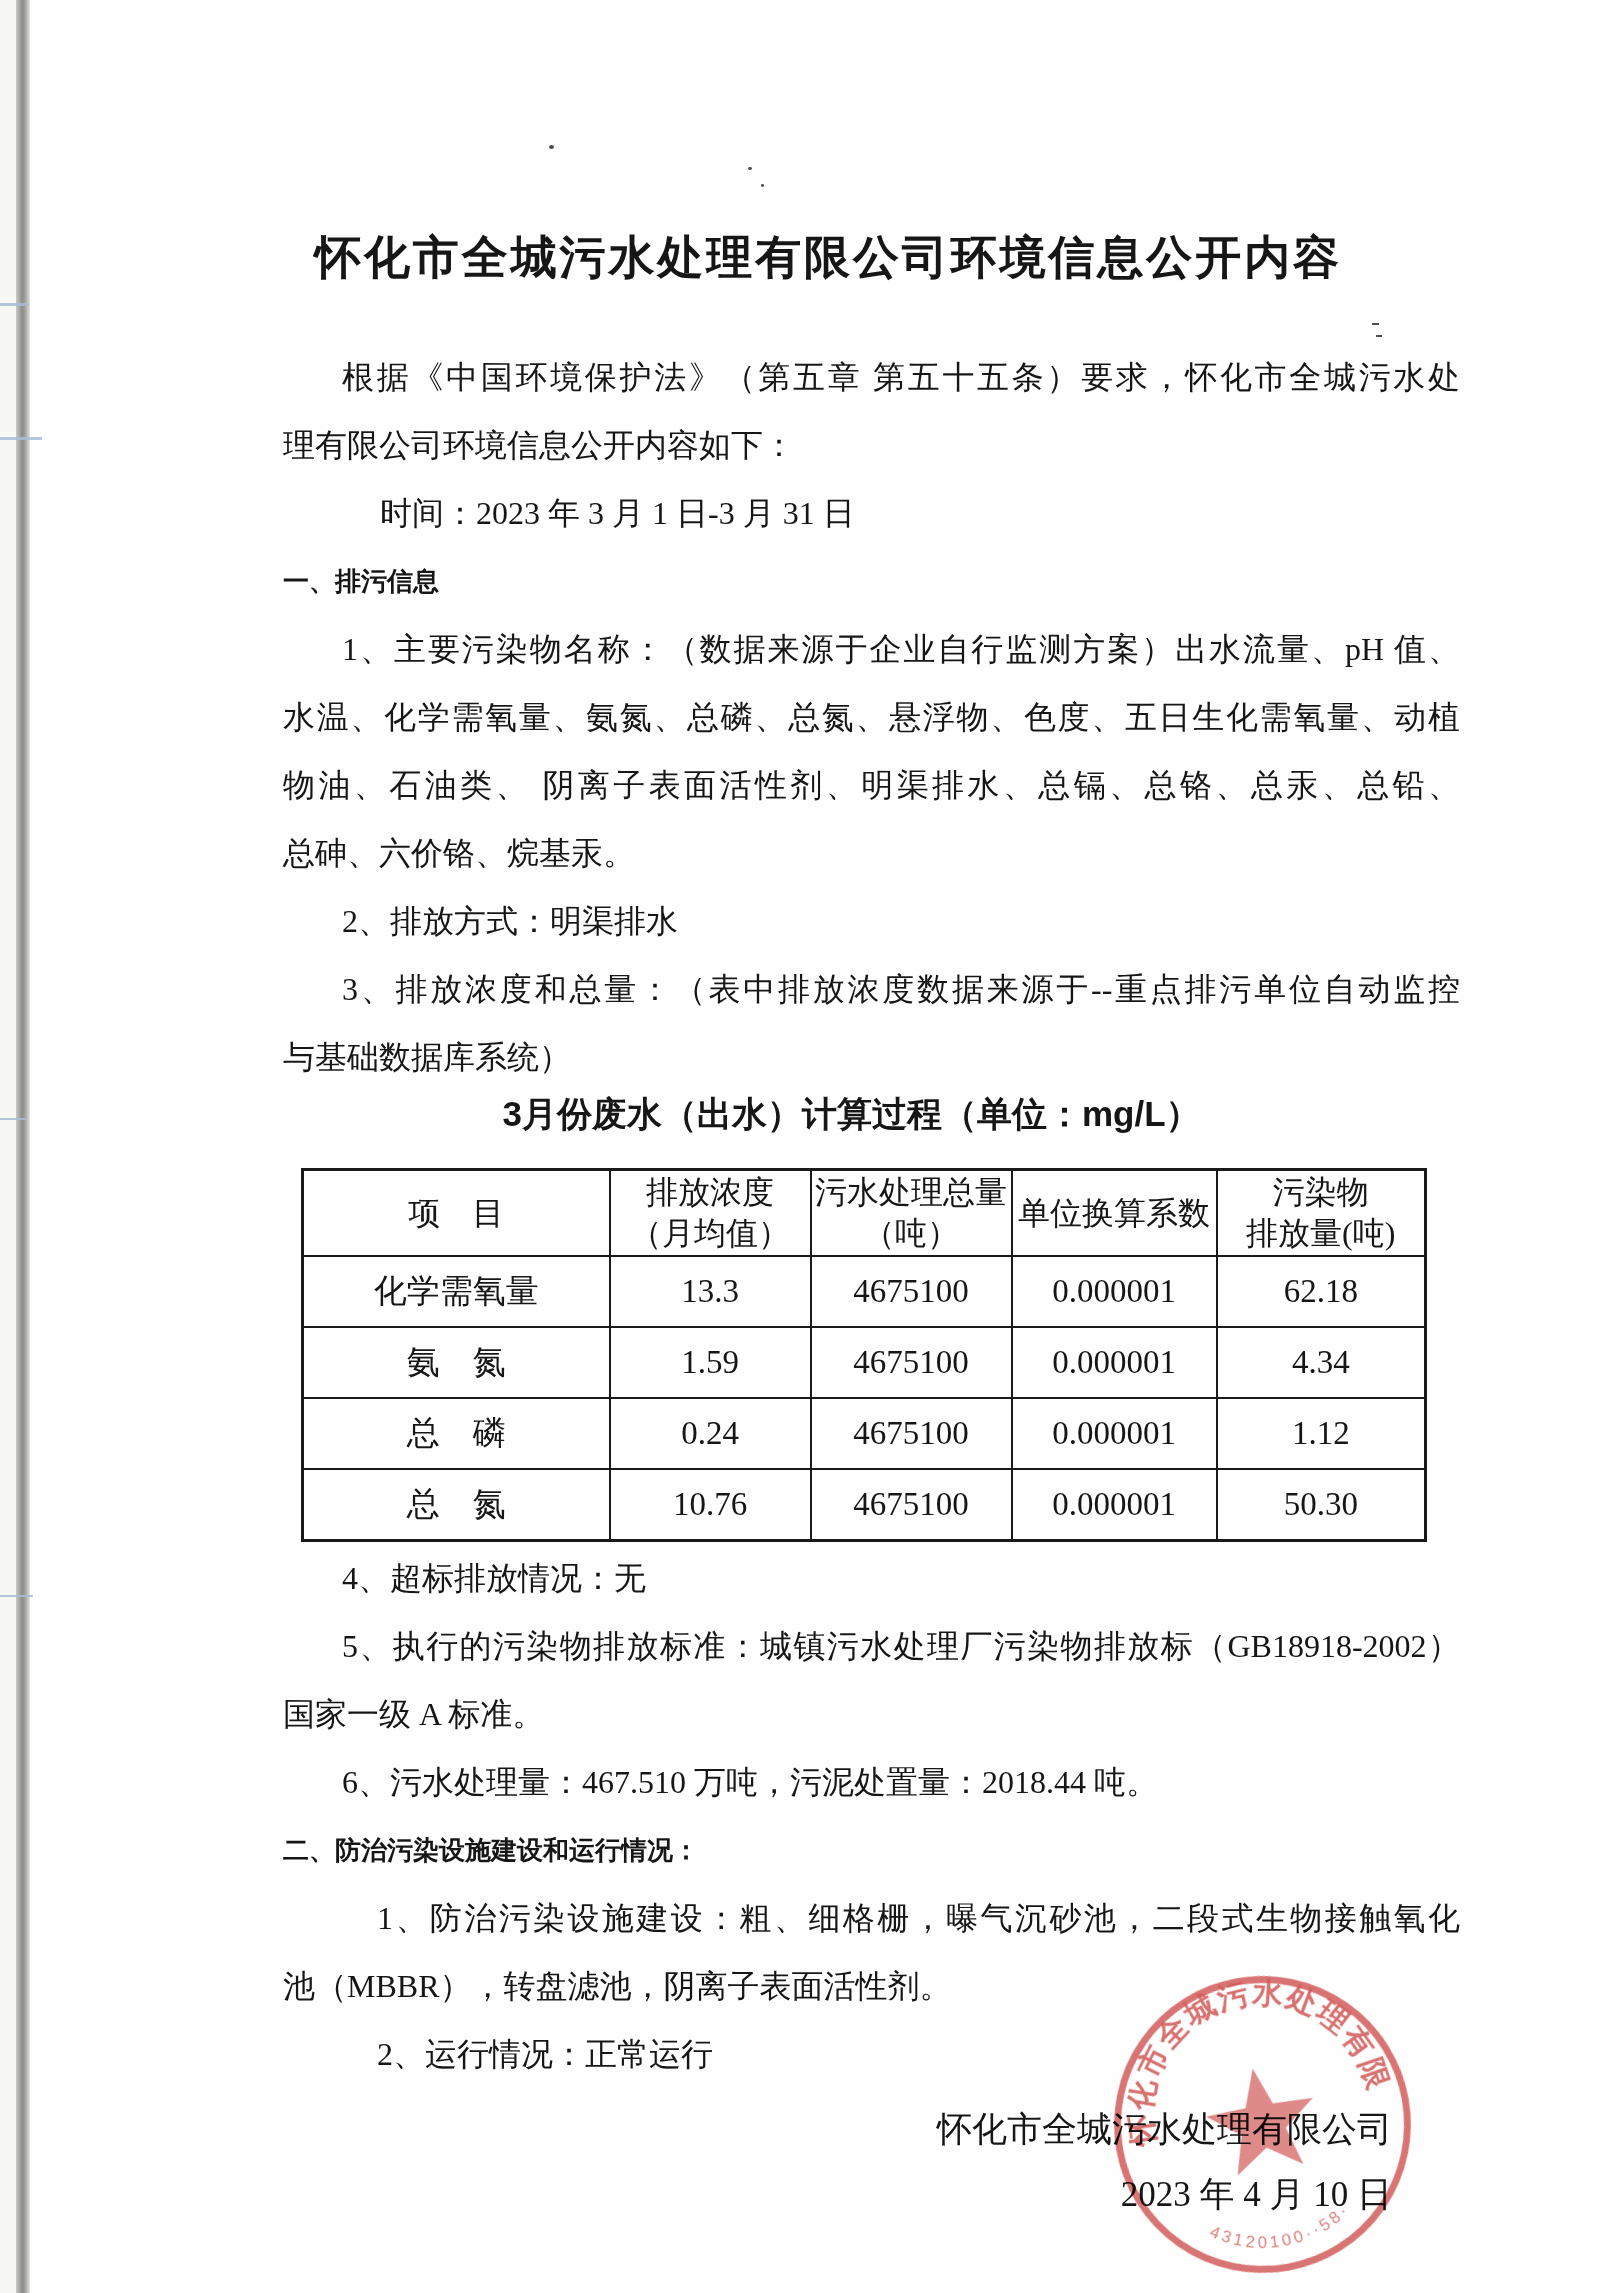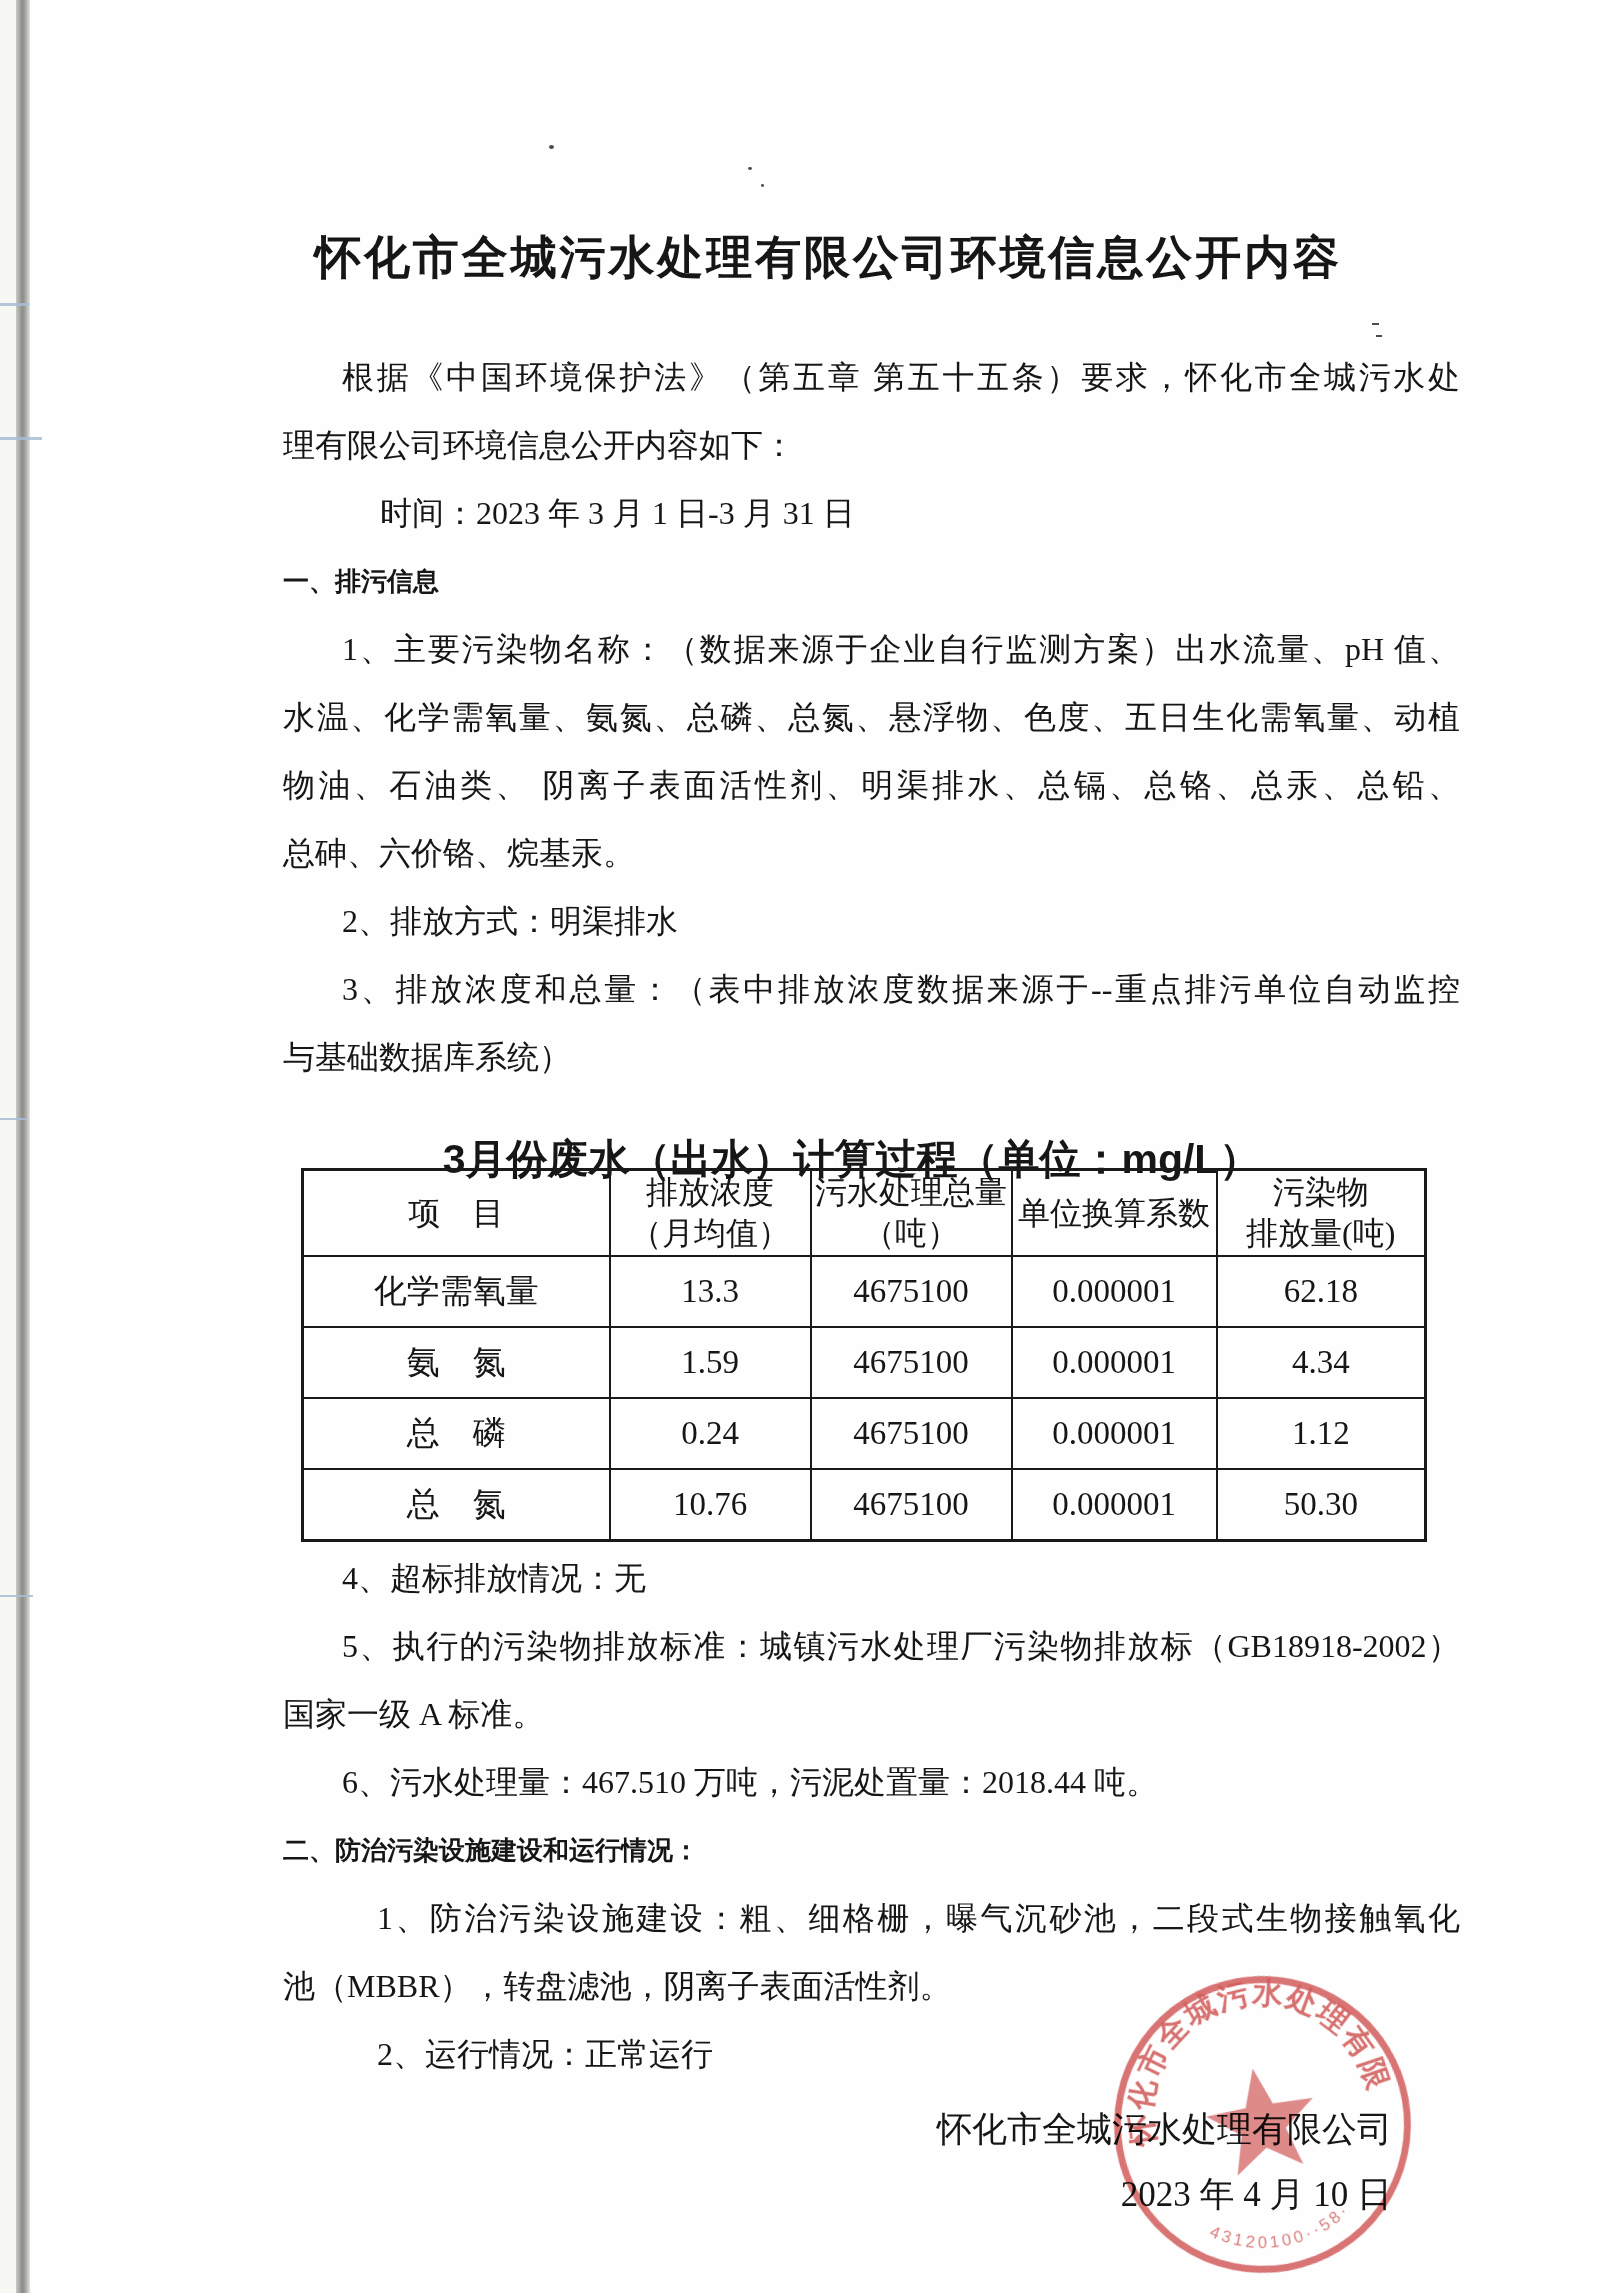--- a/index.html
+++ b/index.html
@@ -32,23 +32,23 @@
   .line{height:68px;line-height:68px;font-size:32px;white-space:nowrap;}
   .line.first{text-indent:59px;}
   .line.first2{text-indent:94px;}
   .line.time{text-indent:97px;}
   .line.cont{text-indent:0;}
   .line.heading{font-weight:bold;font-size:26px;
     font-family:"Liberation Sans","DejaVu Sans",sans-serif;}
   .line.justify{white-space:normal;text-align:justify;text-align-last:justify;}
   
   .table-title{
-    position:absolute;top:1136px;left:0;width:1621px;
+    position:absolute;top:1090px;left:0;width:1621px;
     text-align:center;text-indent:82px;
-    font-size:41px;line-height:47px;font-weight:bold;
+    font-size:35px;line-height:47px;font-weight:bold;
     font-family:"Liberation Sans","DejaVu Sans",sans-serif;
   }
   table.calc{
     position:absolute;left:301px;top:1168px;width:1122px;
     border-collapse:collapse;table-layout:fixed;
   }
   table.calc,table.calc th,table.calc td{border:2.9px solid #1a1a1a;}
   table.calc{border-width:3.9px;padding-left:24px;}
   table.calc th{
     height:84px;font-weight:normal;font-size:32px;line-height:41px;

